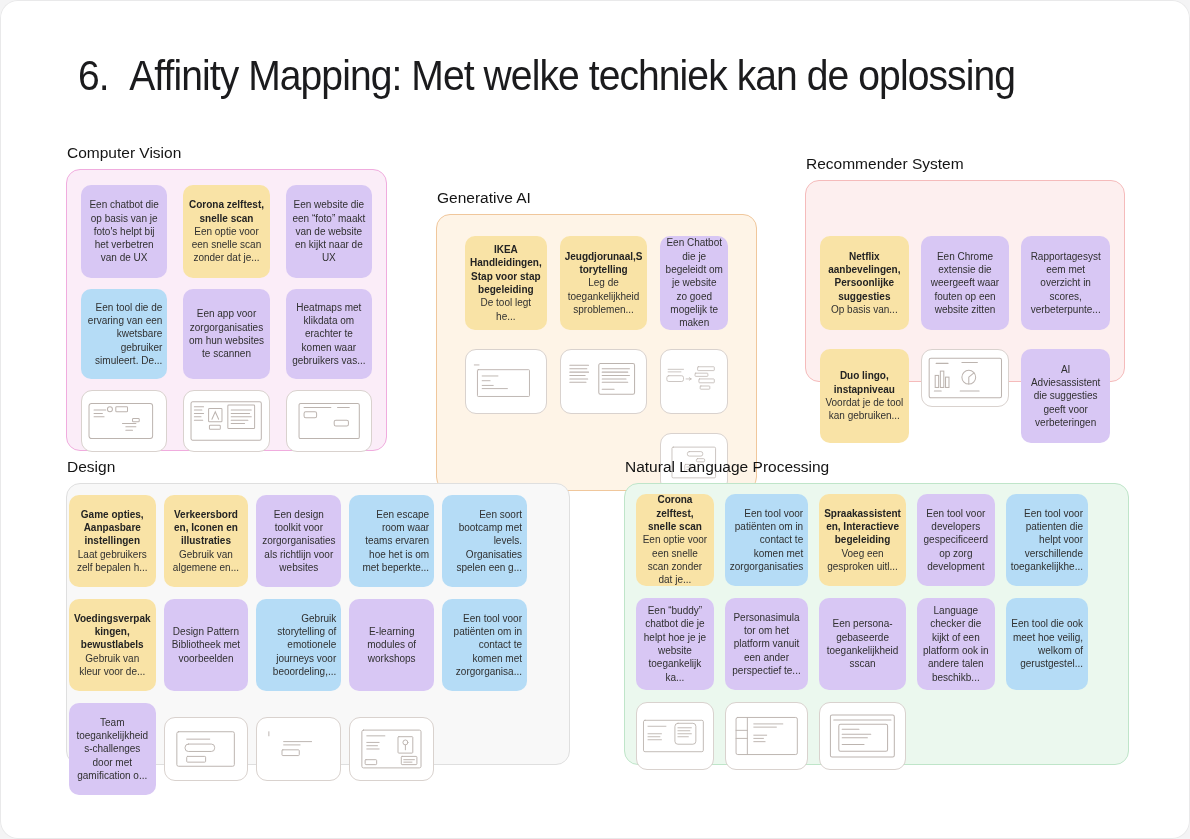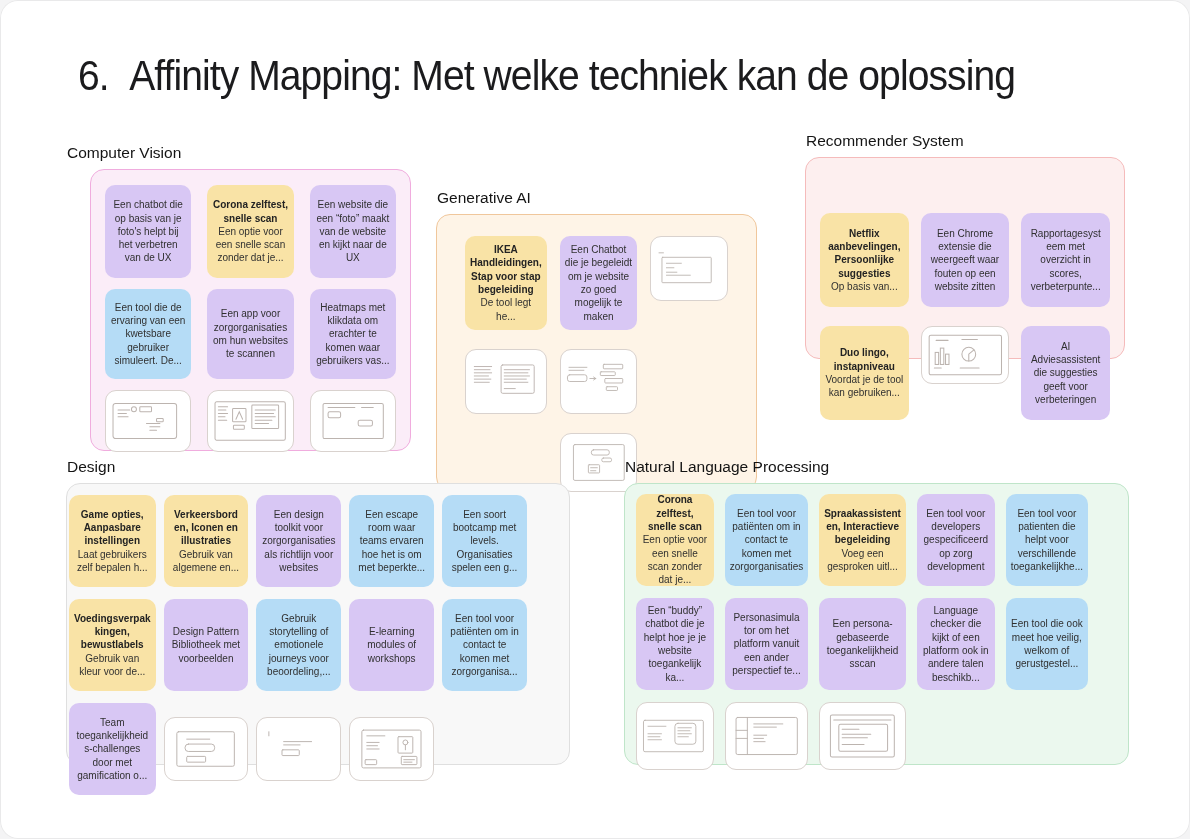--- a/index.html
+++ b/index.html
@@ -23,40 +23,40 @@
   .panel.design{background:#f8f8f8;border:1.5px solid #dfdfdf;grid-template-columns:repeat(5,1fr);
             gap:12px 8px;padding:11px 42px 11px 2px;}
   .panel.nlp{background:#ebf8ee;border:1.5px solid #bfe5c9;grid-template-columns:repeat(5,1fr);
             gap:12px 11px;padding:10px 40px 10px 11px;}
   
   .note{border-radius:10px;padding:7px 5px;display:flex;flex-direction:column;justify-content:center;
         text-align:center;font-size:10px;line-height:1.33;color:#303030;min-height:64px;}
   .note .nt{font-weight:700;color:#232323;}
   .note.y{background:#f9e3a6;}
   .note.p{background:#d8c7f4;}
-  .note.b{background:#b5dcf6;}
+  .note.b{background:#b5dcf6;text-align:right;}
   
   .sketch{background:#ffffff;border:1.5px solid #d9d2ce;border-radius:11px;
           display:flex;align-items:center;justify-content:center;padding:2px;box-sizing:border-box;}
   .sketch svg{width:100%;height:100%;opacity:.75;}
   .empty{visibility:hidden;}
 </style>
 </head>
 <body>
 
 <div class="canvas">
 
   <div class="heading">
     <span class="num">6.</span>
     <span>Affinity Mapping: Met welke techniek kan de oplossing</span>
   </div>
 
   <div class="section" style="left:66px;top:144px;width:321px;">
     <div class="sec-label">Computer Vision</div>
-    <div class="panel cv" style="width:321px;height:282px;margin-left:24px;">
+    <div class="panel cv" style="width:321px;height:282px;">
       <div class="note p" style="min-height:79px">
         <div>Een chatbot die op basis van je foto's helpt bij het verbetren van de UX</div>
         </div>
       <div class="note y" style="min-height:79px">
         <div class="nt">Corona zelftest, snelle scan</div>
         <div>Een optie voor een snelle scan zonder dat je...</div>
         </div>
       <div class="note p" style="min-height:79px">
         <div>Een website die een “foto” maakt van de website en kijkt naar de UX</div>
         </div>
@@ -101,20 +101,24 @@
     </div>
   </div>
 
   <div class="section" style="left:436px;top:145px;width:321px;margin-top:44px;">
     <div class="sec-label">Generative AI</div>
     <div class="panel genai" style="width:321px;height:277px;">
       <div class="note y" style="min-height:80px">
         <div class="nt">IKEA Handleidingen, Stap voor stap begeleiding</div>
         <div>De tool legt he...</div>
         </div>
+      <div class="note y" style="min-height:80px">
+        <div class="nt">Jeugdjorunaal,S torytelling</div>
+        <div>Leg de toegankelijkheid sproblemen...</div>
+        </div>
       <div class="note p" style="min-height:80px">
         <div>Een Chatbot die je begeleidt om je website zo goed mogelijk te maken</div>
         </div>
       <div class="sketch" style="height:65px">
         <svg viewBox="0 0 96 58" fill="none" stroke="#a69b95" stroke-width="1.2" stroke-linecap="round">
           <path d="M8 8h6"></path>
             <rect x="12" y="14" width="66" height="34" rx="1"></rect>
           <path d="M18 22h20M18 28h10M18 34h14M18 38h32"></path>
           </svg>
         </div>
@@ -143,21 +147,21 @@
           <rect x="14" y="5" width="68" height="48" rx="2"></rect>
           <rect x="38" y="12" width="24" height="7" rx="3"></rect>
             <rect x="52" y="23" width="13" height="5" rx="2"></rect>
           <rect x="34" y="32" width="15" height="11" rx="1"></rect>
             <path d="M37 36h9M37 40h7"></path>
           </svg>
         </div>
     </div>
   </div>
 
-  <div class="section" style="left:805px;top:132px;width:320px;">
+  <div class="section" style="left:805px;top:155px;width:320px;">
     <div class="sec-label">Recommender System</div>
     <div class="panel rec" style="width:320px;height:202px;">
       <div class="note y" style="min-height:80px">
         <div class="nt">Netflix aanbevelingen, Persoonlijke suggesties</div>
         <div>Op basis van...</div>
         </div>
       <div class="note p" style="min-height:80px">
         <div>Een Chrome extensie die weergeeft waar fouten op een website zitten</div>
         </div>
       <div class="note p" style="min-height:80px">

